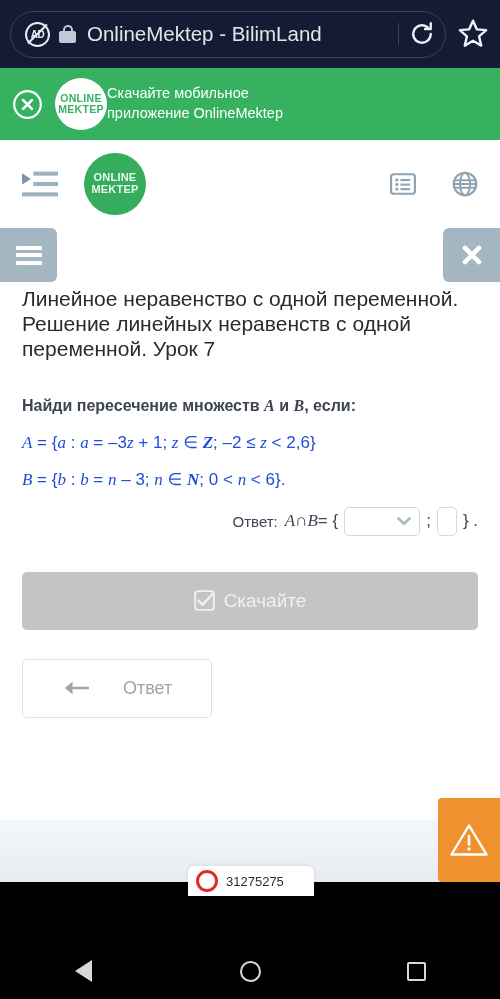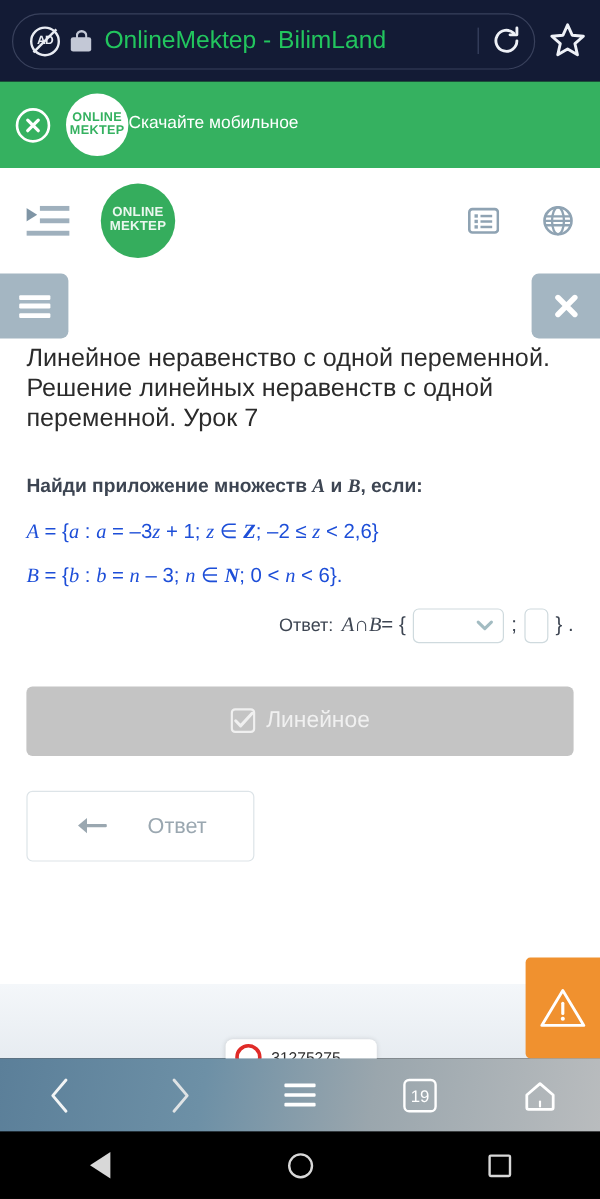--- a/index.html
+++ b/index.html
@@ -37,21 +37,21 @@
     background: #e9ecf3; transform: rotate(-45deg);
   }
   .lock-icon { width: 17px; height: 20px; margin-left: 9px; flex: none; position: relative; }
   .lock-body { position: absolute; bottom: 1px; width: 17px; height: 12px; background: #c3c8d6; border-radius: 2px; }
   .lock-shackle {
     position: absolute; top: 1px; left: 3.5px; width: 10px; height: 10px;
     border: 2.4px solid #c3c8d6; border-bottom: none;
     border-radius: 6px 6px 0 0;
   }
   .omnibox-title {
-    color: #22c55e; font-size: 20.5px; margin-left: 11px;
+    color: #e5e5e5; font-size: 20.5px; margin-left: 11px;
     white-space: nowrap; overflow: hidden; flex: 1;
   }
   .omni-divider { width: 1px; height: 22px; background: #3c4karat; background: #3b4463; margin: 0 8px; flex: none; }
   .reload-icon { width: 30px; height: 30px; flex: none; }
   .star-icon { width: 34px; height: 34px; margin-left: 10px; flex: none; }
 
   
   .promo {
     position: absolute; top: 68px; left: 0; width: 500px; height: 72px;
     background: #35b160; display: flex; align-items: center; padding: 0 12px;
@@ -211,20 +211,21 @@
     <svg class="promo-close" viewBox="0 0 24 24">
       <circle cx="12" cy="12" r="10.3" fill="none" stroke="#fff" stroke-width="1.7"></circle>
       <path d="M8.6 8.6l6.8 6.8M15.4 8.6l-6.8 6.8" stroke="#fff" stroke-width="2.1" stroke-linecap="round"></path>
     </svg>
     <div class="promo-logo">
       <div class="l1">ONLINE</div>
       <div class="l2">MEKTEP</div>
     </div>
     <div class="promo-text">
       <div>Скачайте мобильное</div>
+      <div>приложение OnlineMektep</div>
     </div>
   </div>
 
   <div class="page">
 
     <div class="site-header">
       <svg class="expand-icon" viewBox="0 0 32 24">
         <rect x="10" y="1" width="22" height="3.6" fill="#9fb0bd"></rect>
         <rect x="10" y="10.2" width="22" height="3.6" fill="#9fb0bd"></rect>
         <rect x="0" y="19.4" width="32" height="3.6" fill="#9fb0bd"></rect>
@@ -263,21 +264,21 @@
         <svg width="26" height="26" viewBox="0 0 24 24">
           <path d="M5.5 5.5l13 13M18.5 5.5l-13 13" stroke="#fff" stroke-width="4.2" stroke-linecap="round"></path>
         </svg>
       </div>
     </div>
 
     <div class="lesson">
       <div class="lesson-title">Линейное неравенство с одной переменной. Решение линейных неравенств с одной переменной. Урок 7</div>
 
       <div class="task">
-        <div class="task-q"><span>Найди приложение множеств </span><span class="it">A</span><span> и </span><span class="it">B</span><span>, если:</span></div>
+        <div class="task-q"><span>Найди пересечение множеств </span><span class="it">A</span><span> и </span><span class="it">B</span><span>, если:</span></div>
 
         <div class="mline"><span class="it">A</span><span> = {</span><span class="it">a</span><span> : </span><span class="it">a</span><span> = –3</span><span class="it">z</span><span> + 1; </span><span class="it">z</span><span> ∈ </span><span class="bb">Z</span><span>; –2 ≤ </span><span class="it">z</span><span> &lt; 2,6}</span></div>
 
         <div class="mline"><span class="it">B</span><span> = {</span><span class="it">b</span><span> : </span><span class="it">b</span><span> = </span><span class="it">n</span><span> – 3; </span><span class="it">n</span><span> ∈ </span><span class="bb">N</span><span>; 0 &lt; </span><span class="it">n</span><span> &lt; 6}.</span></div>
 
         <div class="ans-line">
           <span class="ans-label">Ответ:</span>
           <span class="it" style="margin-left:7px">A</span>
           <span> ∩ </span>
           <span class="it">B</span>
@@ -295,21 +296,21 @@
           <span>} .</span>
         </div>
       </div>
     </div>
 
     <div class="check-btn">
       <svg width="21" height="21" viewBox="0 0 22 22">
         <rect x="1.2" y="1.2" width="19.6" height="19.6" rx="3" fill="none" stroke="#f0f0f0" stroke-width="2"></rect>
         <path d="M4.6 11.2l4.3 4.4L19 4.6" fill="none" stroke="#f0f0f0" stroke-width="2.6" stroke-linecap="round" stroke-linejoin="round"></path>
       </svg>
-      <span class="check-label">Линейное</span>
+      <span class="check-label">Скачайте</span>
     </div>
 
     <div class="back-btn">
       <svg width="26" height="20" viewBox="0 0 26 20">
         <path d="M25 10H5" stroke="#9aa7b0" stroke-width="2.6" stroke-linecap="round"></path>
         <path d="M9.5 3.6L2 10l7.5 6.4z" fill="#9aa7b0"></path>
       </svg>
       <span class="back-label">Ответ</span>
     </div>
   </div>
@@ -322,50 +323,20 @@
       <path d="M20 14v8.5" stroke="#fff" stroke-width="2.6" stroke-linecap="round"></path>
       <circle cx="20" cy="27" r="1.7" fill="#fff"></circle>
     </svg>
   </div>
 
   <div class="id-chip">
     <div class="dot"></div>
     <span class="num">31275275</span>
   </div>
 
-  <div class="browser-bottom">
-    <div class="bb-cell">
-      <svg width="20" height="32" viewBox="0 0 20 32">
-        <path d="M15 3L4 16l11 13" fill="none" stroke="#f2f4f5" stroke-width="2.4" stroke-linecap="round" stroke-linejoin="round"></path>
-      </svg>
-    </div>
-    <div class="bb-cell">
-      <svg width="20" height="32" viewBox="0 0 20 32">
-        <path d="M5 3l11 13L5 29" fill="none" stroke="#dfe3e5" stroke-width="2.4" stroke-linecap="round" stroke-linejoin="round"></path>
-      </svg>
-    </div>
-    <div class="bb-cell">
-      <div class="bb-burger">
-          <i></i>
-          <i></i>
-          <i></i>
-        </div>
-    </div>
-    <div class="bb-cell">
-      <div class="tabcount">
-        <span>19</span>
-      </div>
-    </div>
-    <div class="bb-cell">
-      <svg width="30" height="28" viewBox="0 0 30 28">
-        <path d="M4 13.5L15 4l11 9.5V24a1.5 1.5 0 0 1-1.5 1.5h-19A1.5 1.5 0 0 1 4 24z" fill="none" stroke="#fff" stroke-width="2.3" stroke-linejoin="round"></path>
-        <path d="M15 19v4" stroke="#fff" stroke-width="1.8" stroke-linecap="round"></path>
-      </svg>
-    </div>
-  </div>
 
   <div class="android-nav">
     <div class="an-cell">
       <div class="an-tri"></div>
     </div>
     <div class="an-cell">
       <div class="an-cir"></div>
     </div>
     <div class="an-cell">
       <div class="an-sq"></div>

